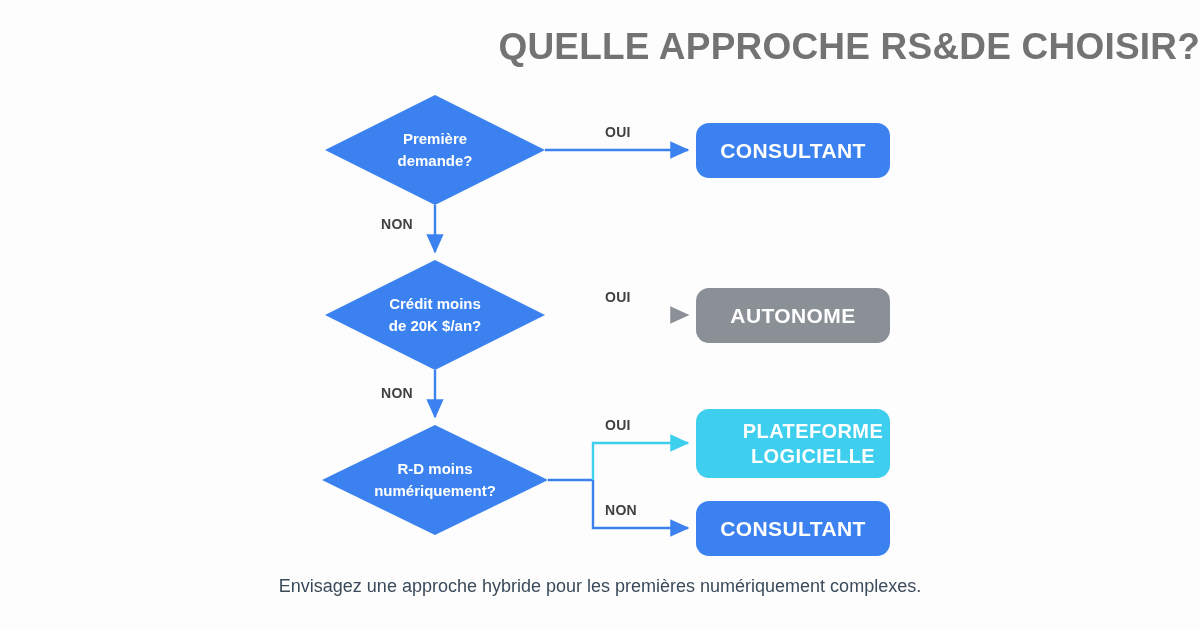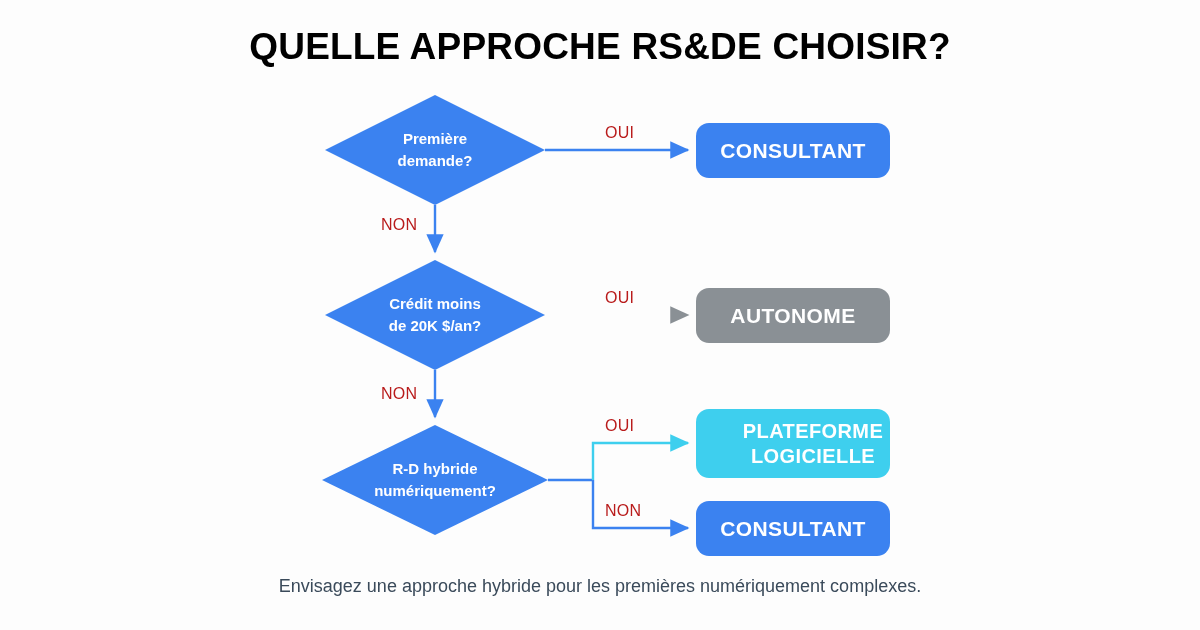--- a/index.html
+++ b/index.html
@@ -19,25 +19,25 @@
     width: 1200px;
     height: 630px;
   }
 
   
   .title {
     position: absolute;
     left: 0;
     top: 26px;
     width: 1200px;
-    text-align: center;
+    text-align: right;
     font-size: 37px;
     font-weight: 700;
     letter-spacing: 0.2px;
-    color: #000000;
+    color: #737373;
     font-family: "Liberation Sans", sans-serif;
   }
 
   
   .footnote {
     position: absolute;
     left: 0;
     top: 576px;
     width: 1200px;
     text-align: center;
@@ -85,23 +85,23 @@
     white-space: pre-line;
     line-height: 25px;
   }
   .rbox.blue  { background: #3b82f0; }
   .rbox.gray  { background: #8a9095; }
   .rbox.cyan  { background: #3ecfee; }
 
   
   .elabel {
     position: absolute;
-    color: #b91c1c;
-    font-weight: 400;
-    font-size: 16px;
+    color: #404040;
+    font-weight: 700;
+    font-size: 14px;
     letter-spacing: 0.3px;
     font-family: "Liberation Sans", sans-serif;
   }
 </style>
 </head>
 <body>
 
 <div id="stage">
 
   <div class="title">QUELLE APPROCHE RS&amp;DE CHOISIR?</div>
@@ -144,21 +144,21 @@
 
     <path d="M593,480 L593,528 L688,528" fill="none" stroke="#3b82f0" stroke-width="2.4" marker-end="url(#arrowBlue)"></path>
   </svg>
 
   <div class="dtext" style="left:345px; top:128px; width:180px;">Première
 demande?</div>
 
   <div class="dtext" style="left:335px; top:293px; width:200px;">Crédit moins
 de 20K $/an?</div>
 
-  <div class="dtext" style="left:325px; top:458px; width:220px;">R-D hybride
+  <div class="dtext" style="left:325px; top:458px; width:220px;">R-D moins
 numériquement?</div>
 
   <div class="rbox blue" style="left:696px; top:123px; width:194px; height:55px; font-size:21px;">CONSULTANT</div>
 
   <div class="rbox gray" style="left:696px; top:288px; width:194px; height:55px; font-size:21px;">AUTONOME</div>
 
   <div class="rbox cyan" style="left:696px; top:409px; width:194px; height:69px; font-size:20px;padding-left:40px;">PLATEFORME
 LOGICIELLE</div>
 
   <div class="rbox blue" style="left:696px; top:501px; width:194px; height:55px; font-size:21px;">CONSULTANT</div>

